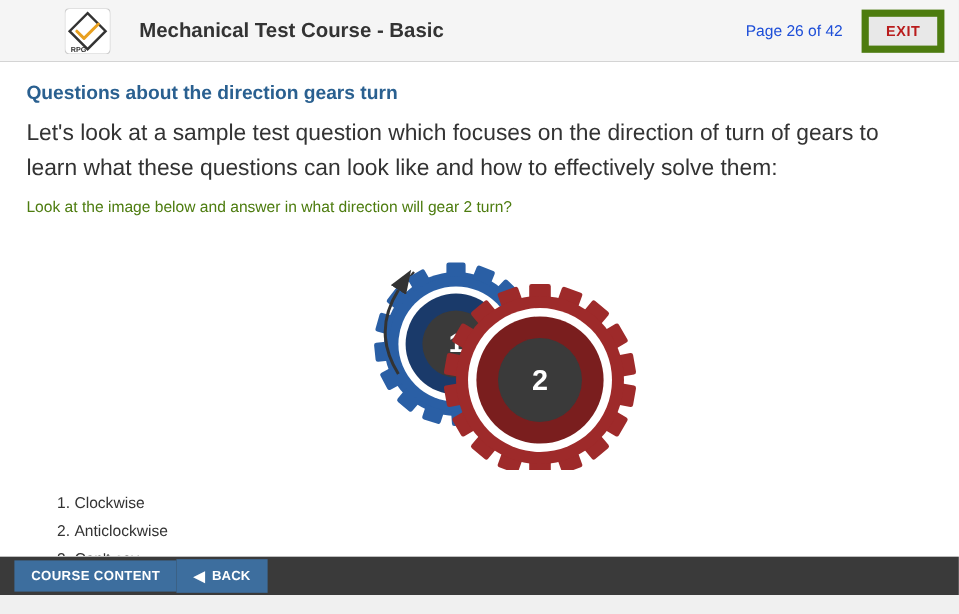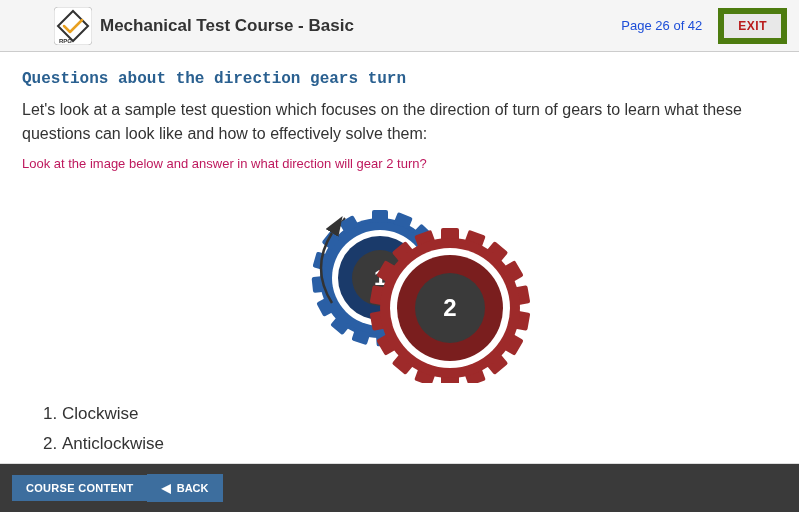--- a/index.html
+++ b/index.html
@@ -10,21 +10,21 @@
       background: #f5f5f5;
       border-bottom: 1px solid #ccc;
       height: 52px;
       display: flex;
       align-items: center;
       padding: 0 12px;
     }
     #logo-area {
       display: flex;
       align-items: center;
-      gap: 8px;
+      gap: 24px;
       flex: 1;
       padding-left: 42px;
     }
     #logo-icon {
       width: 38px;
       height: 38px;
     }
     #header-title {
       font-size: 17px;
       font-weight: bold;
@@ -55,32 +55,31 @@
       height: 412px;
       overflow-y: auto;
       border-bottom: 1px solid #ddd;
     }
 
     #section-title {
       color: #2a6090;
       font-size: 16px;
       font-weight: bold;
       margin-bottom: 10px;
-      font-family: Liberation Mono, monospace;
     }
 
     #intro-text {
       color: #333;
-      font-size: 16px;
+      font-size: 19px;
       line-height: 1.5;
       margin-bottom: 8px;
     }
 
     #question-text {
-      color: #be185d;
+      color: #4d7c0f;
       font-size: 13px;
       line-height: 1.5;
       margin-bottom: 14px;
     }
 
     
     #gear-diagram {
       display: flex;
       justify-content: center;
       align-items: center;
@@ -90,29 +89,29 @@
 
     
     #answers {
       margin: 8px 0 10px 20px;
     }
     #answers ol {
       list-style: decimal;
       padding-left: 20px;
     }
     #answers li {
-      font-size: 17px;
+      font-size: 13px;
       color: #333;
       line-height: 1.8;
     }
 
     
     #footer {
       background: #3a3a3a;
-      height: 48px;
+      height: 32px;
       display: flex;
       align-items: center;
       padding: 0 12px;
     }
     #footer-left {
       display: flex;
       gap: 8px;
     }
     .footer-btn {
       background: #3d6e9e;

